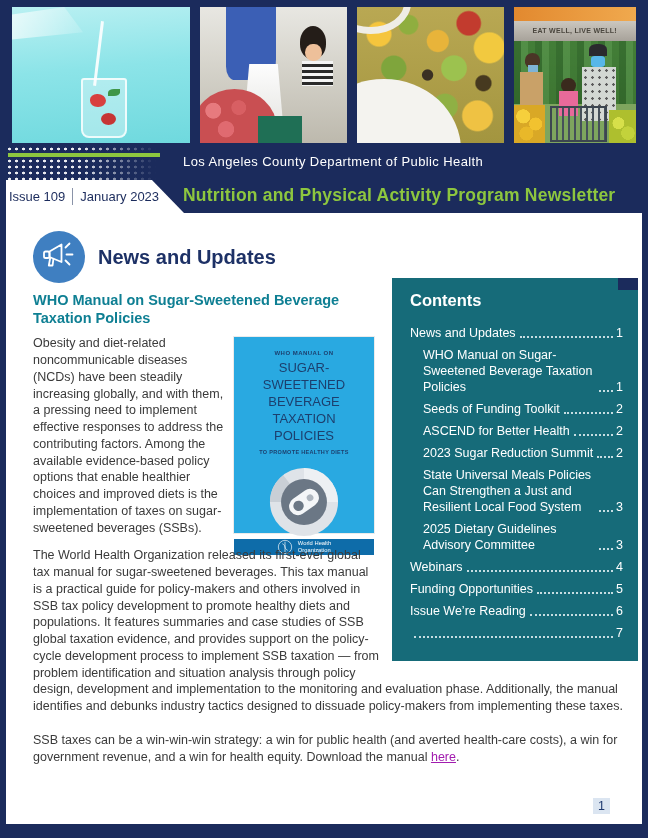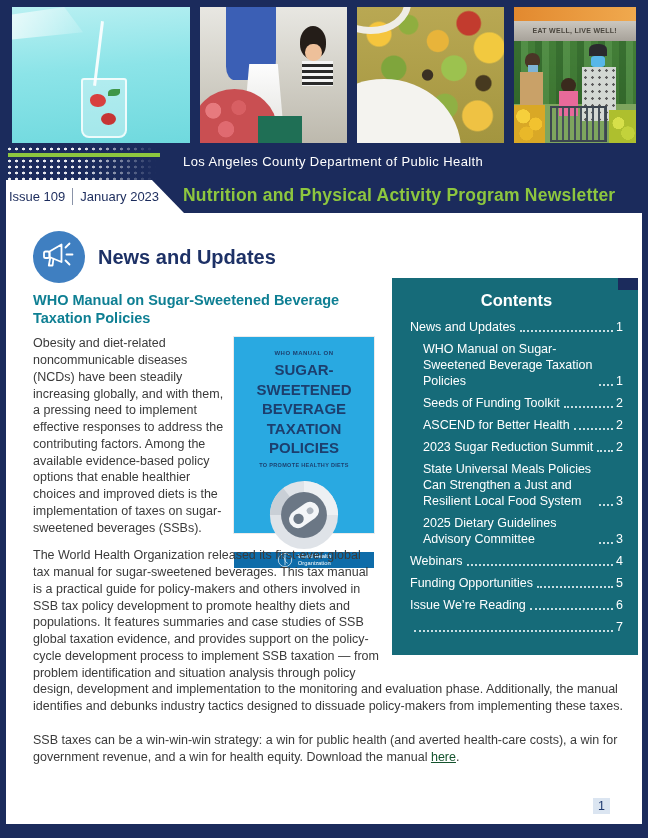--- a/index.html
+++ b/index.html
@@ -83,48 +83,48 @@
   .band-text { position:absolute; left:177px; top:8px; }
   .dept { color:#ffffff; font-size:13px; letter-spacing:.4px; margin-bottom:16px; }
   .ntitle { color:#8dc63f; font-size:17.5px; font-weight:bold; letter-spacing:.2px; }
 
   
   .main { flex:1; position:relative; padding:18px 10px 0 27px; overflow:hidden; }
 
   .contents-box { float:right; width:246px; margin:47px -6px 12px 12px; background:#166b79; color:#ffffff;
     padding:13px 15px 14px 18px; position:relative; }
   .contents-box::after { content:""; position:absolute; top:0; right:0; width:20px; height:12px; background:#1b2b5c; }
-  .contents-title { font-size:16.5px; font-weight:bold; margin-bottom:9px;text-align:center; }
+  .contents-title { font-size:16.5px; font-weight:bold; margin-bottom:15px; }
   .toc-item { display:flex; align-items:flex-end; margin-bottom:6px; font-size:12.5px; line-height:1.28; }
   .toc-item.lvl2 { margin-left:13px; }
   .toc-label { flex:0 1 auto; }
   .toc-leader { flex:1 1 14px; min-width:14px; border-bottom:2px dotted #c5dde2; margin:0 3px 3px 4px; }
   .toc-page { flex:0 0 auto; }
 
   .news-header { display:flex; align-items:center; gap:13px; margin-bottom:6px; }
   .news-icon { width:52px; height:52px; flex:0 0 auto; }
   h1.news-title { color:#1d3166; font-size:20px; font-weight:bold; }
 
   h2.article-title { color:#0e7f93; font-size:14.5px; font-weight:bold; line-height:1.25; margin:8px 0 8px; }
 
   .book-cover { float:right; width:140px; height:196px; margin:2px 6px 10px 10px; display:flex; flex-direction:column;
     background:#29a9e1; box-shadow:0 0 0 1px rgba(0,0,0,.08); }
   .cover-top { flex:1; text-align:center; padding:13px 7px 0; color:#1c3f6e; }
   .cover-kicker { font-size:6px; font-weight:bold; letter-spacing:.08em; margin-bottom:4px; }
-  .cover-title { font-size:15px; font-weight:bold; line-height:1.3; margin-bottom:4px; }
+  .cover-title { font-size:13px; font-weight:normal; line-height:1.3; margin-bottom:4px; }
   .cover-sub { font-size:5.5px; font-weight:bold; letter-spacing:.06em; }
   .cover-circle { width:74px; height:74px; margin:10px auto 0; display:block; }
   .cover-bottom { height:54px; background:#0e6ca9; display:flex; align-items:center; justify-content:center; gap:5px; color:#ffffff; }
   .who-name { font-size:5.8px; line-height:1.2; text-align:left; }
 
   p.body-text { color:#3a3a3a; font-size:12.5px; line-height:1.34; }
   p.p1 { margin:0 0 11px; }
   p.p2 { margin:0 0 17px; }
   p.p3 { margin:0; }
-  a.doc-link { color:#14532d; text-decoration:underline; cursor:pointer; }
+  a.doc-link { color:#a21caf; text-decoration:underline; cursor:pointer; }
 
   .page-num { position:absolute; right:32px; bottom:10px; background:#dbe5f1; color:#1f3a70; font-size:12.5px; padding:1px 5px; }
 
   .bottom-bar { height:14px; background:#1b2b5c; }
 </style>
 </head>
 <body>
 
 <div class="page">
 

